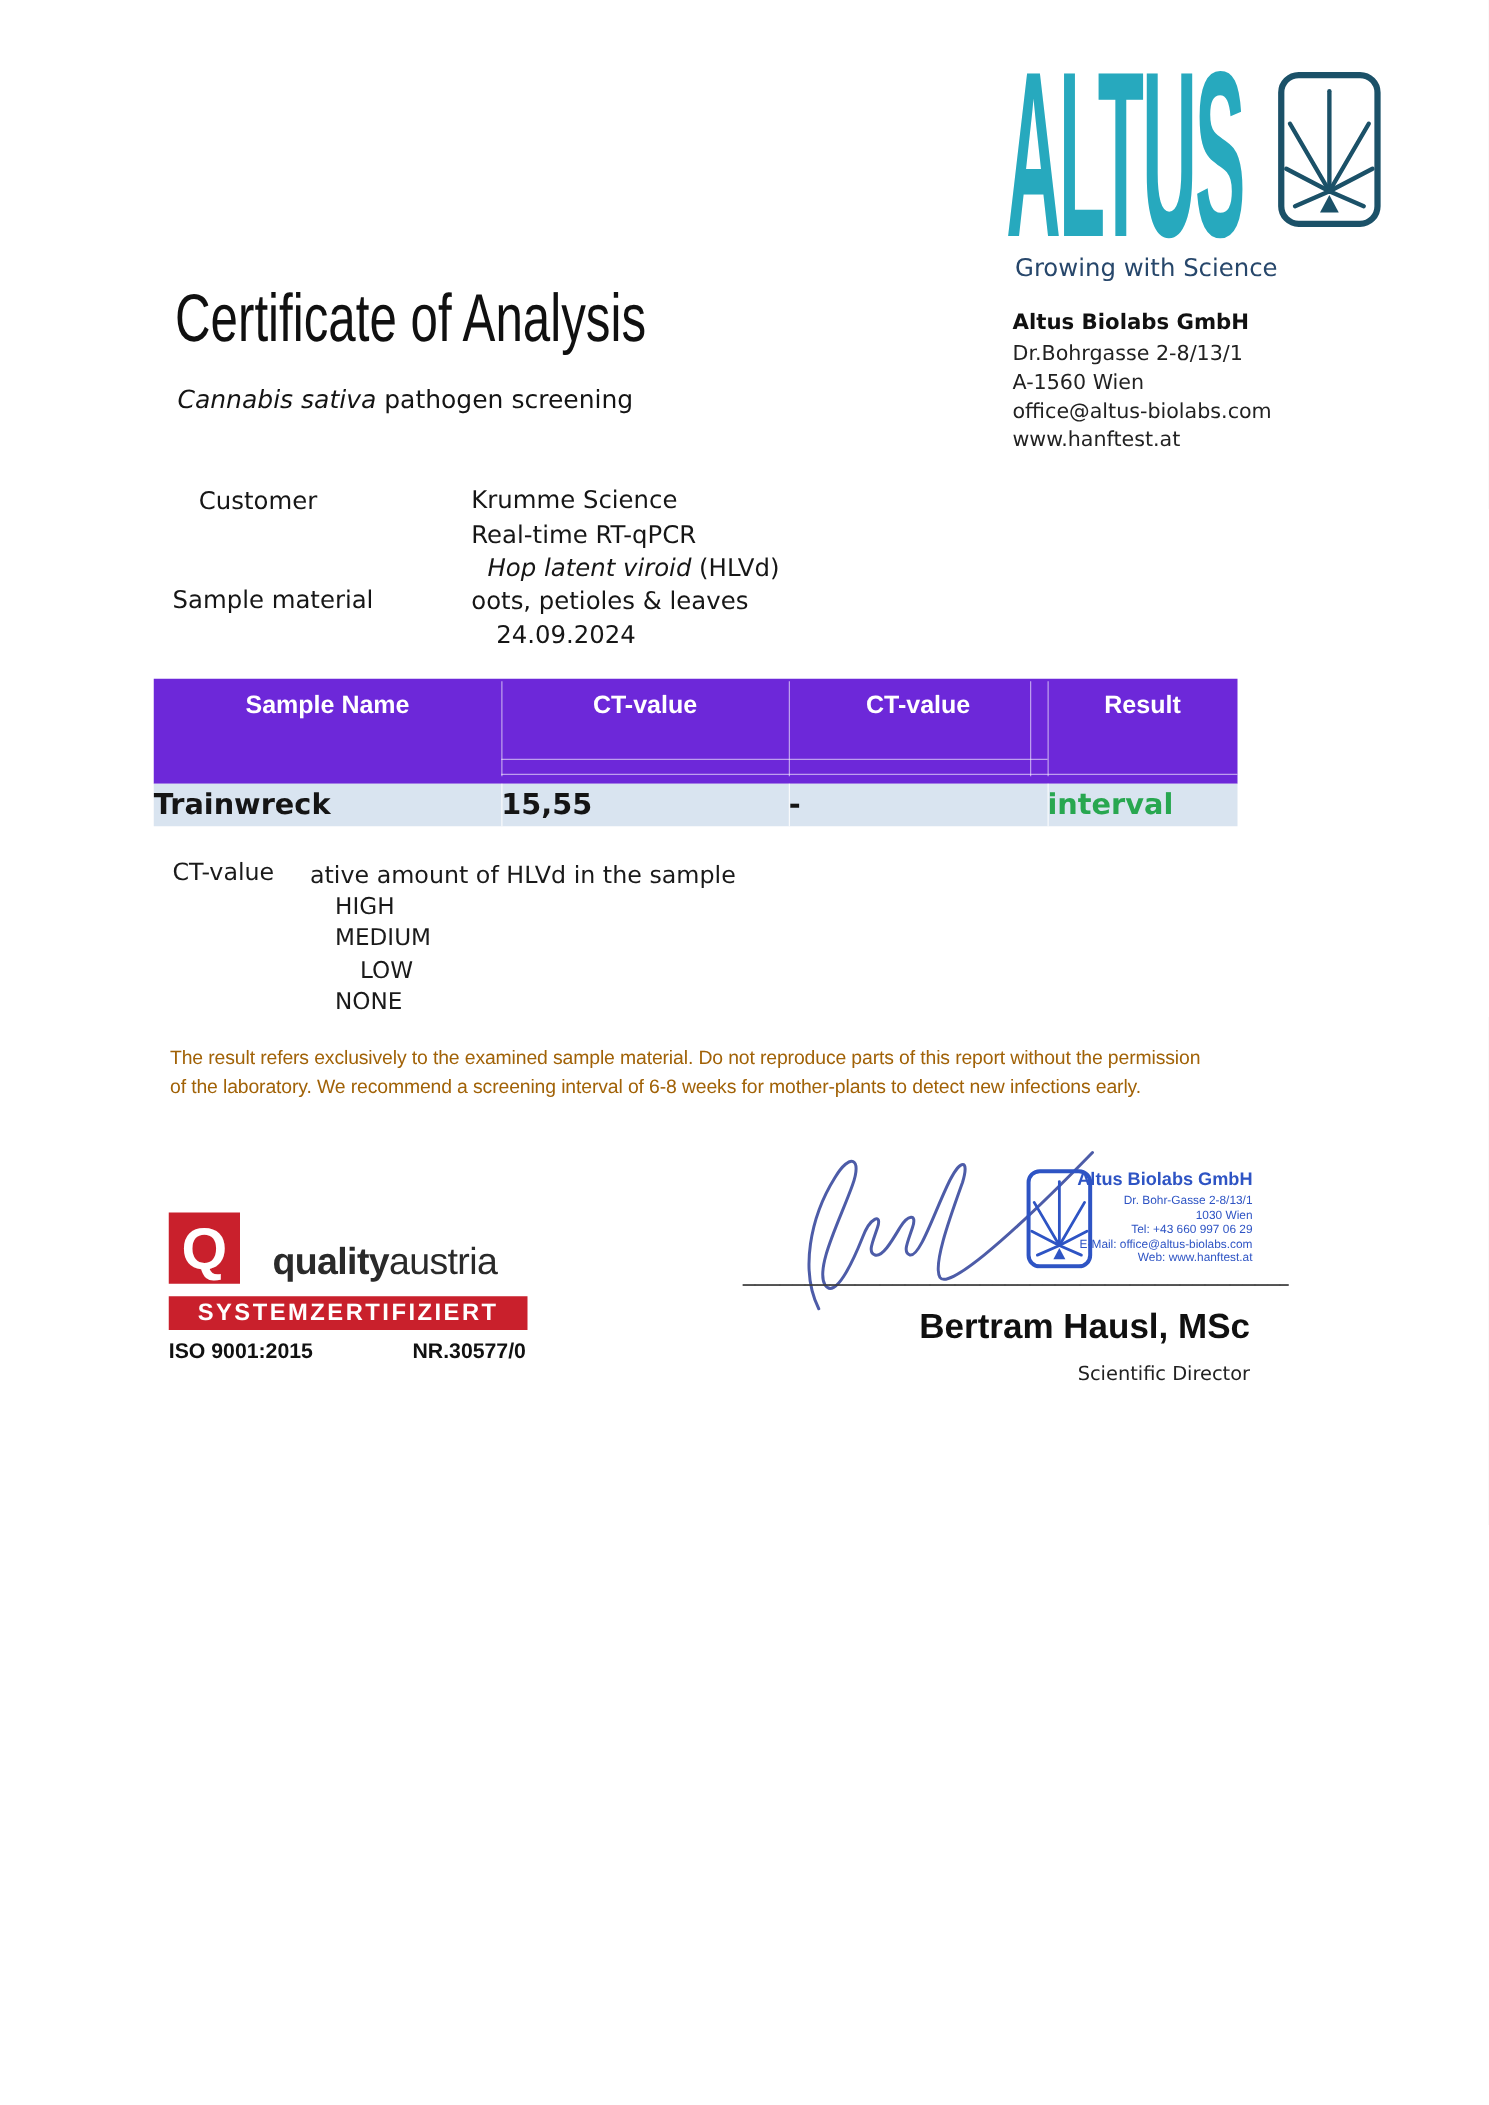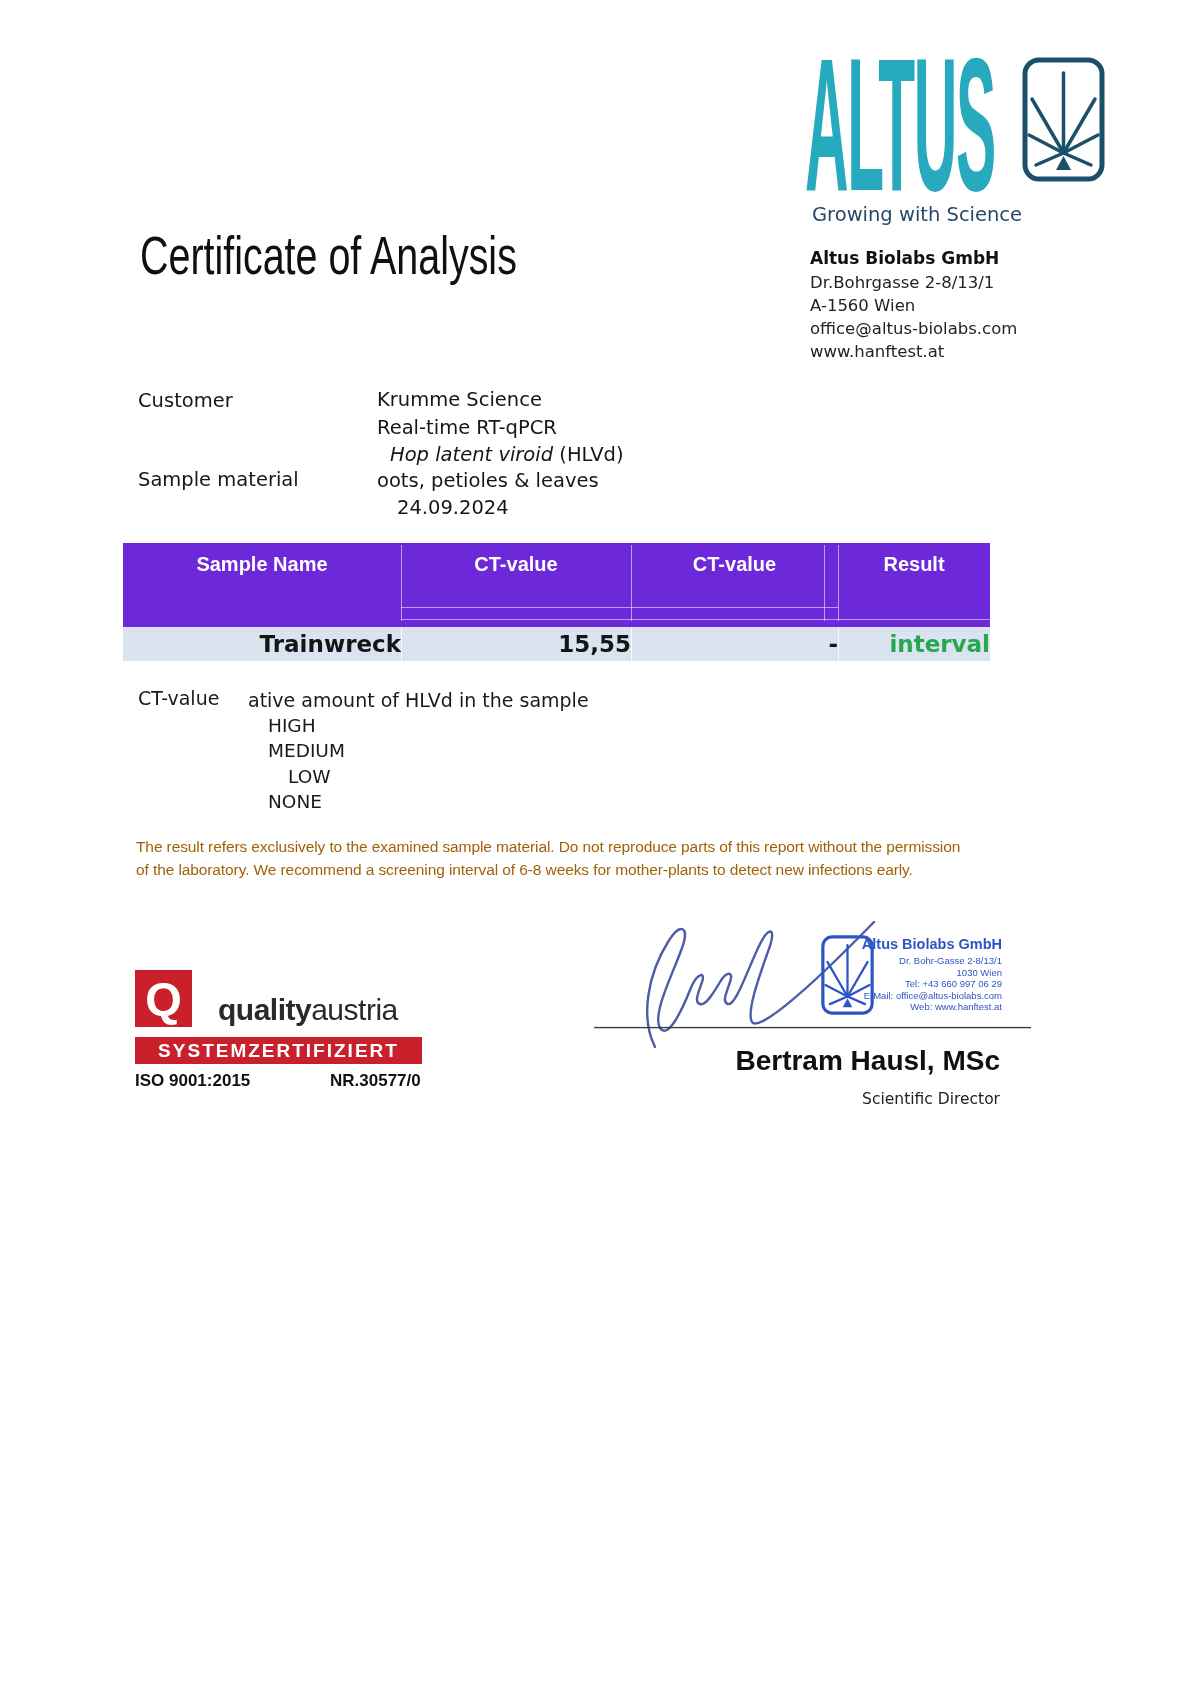--- a/index.html
+++ b/index.html
@@ -21,40 +21,40 @@
   .lab-a1{top:273px;} .lab-a2{top:296px;} .lab-em{top:319px;} .lab-web{top:342px;}
   
   .doc-title{
     position:absolute;left:140px;top:224px;font-family:"Liberation Sans",sans-serif;
     font-size:54px;color:#101010;white-space:nowrap;transform:scaleX(0.73);transform-origin:left top;
   }
   .doc-subtitle{position:absolute;left:142px;top:307px;font-size:20px;color:#141414;}
   .doc-subtitle .it{font-style:italic;}
   
   .lbl{position:absolute;left:138px;font-size:19.5px;color:#161616;}
-  .lbl-customer{top:389px;} .lbl-material{top:468px;}
+  .lbl-customer{top:389px;margin-left:21px;} .lbl-material{top:468px;}
   .val{position:absolute;font-size:19.5px;color:#161616;white-space:nowrap;}
   .val-customer{left:377px;top:388px;}
   .val-method{left:377px;top:416px;}
   .val-pathogen{left:390px;top:443px;}
   .val-pathogen .it{font-style:italic;}
   .val-material{left:377px;top:469px;}
   .val-date{left:397px;top:496px;}
   
   .rtable{position:absolute;left:123px;top:543px;width:867px;height:118px;}
   .thead{position:absolute;left:0;top:0;width:867px;height:84px;background:#6d28d9;}
   .th{position:absolute;top:8px;height:26px;line-height:26px;text-align:center;
       font-family:"Liberation Sans",sans-serif;font-weight:700;font-size:20px;color:#ffffff;}
   .th1{left:0;width:278px;} .th2{left:278px;width:230px;} .th3{left:508px;width:207px;} .th4{left:715px;width:152px;}
   .vsep{position:absolute;top:2px;height:76px;width:1px;background:rgba(255,255,255,.55);}
   .vs1{left:278px;} .vs2{left:508px;} .vs3{left:701px;} .vs4{left:715px;}
   .hline{position:absolute;height:1px;background:rgba(255,255,255,.55);}
   .hl1{left:278px;top:64px;width:437px;} .hl2{left:278px;top:76px;width:589px;}
   .trow{position:absolute;left:0;top:84px;width:867px;height:34px;background:#d9e4f0;}
-  .td{position:absolute;top:0;height:34px;line-height:34px;text-align:right;
+  .td{position:absolute;top:0;height:34px;line-height:34px;text-align:left;
       font-weight:700;font-size:23px;color:#151515;font-family:"DejaVu Sans",sans-serif;}
   .td1{left:0;width:278px;} .td2{left:278px;width:230px;} .td3{left:508px;width:207px;}
   .td4{left:715px;width:152px;color:#28a750;}
   .rsep{position:absolute;top:0;height:34px;width:1px;background:rgba(255,255,255,.8);}
   
   .legend-label{position:absolute;left:138px;top:687px;font-size:19px;}
   .legend-desc{position:absolute;left:248px;top:689px;font-size:19px;}
   .legend-level{position:absolute;left:268px;font-size:18.5px;}
   .lv0{top:715px;} .lv1{top:740px;} .lv2{top:766px;margin-left:20px;} .lv3{top:791px;}
   
@@ -114,20 +114,21 @@
   </div>
   <div class="tagline">Growing with Science</div>
 
   <div class="lab-line lab-name">Altus Biolabs GmbH</div>
   <div class="lab-line lab-a1">Dr.Bohrgasse 2-8/13/1</div>
   <div class="lab-line lab-a2">A-1560 Wien</div>
   <div class="lab-line lab-em">office@altus-biolabs.com</div>
   <div class="lab-line lab-web">www.hanftest.at</div>
 
   <div class="doc-title">Certificate of Analysis</div>
+  <div class="doc-subtitle"><span class="it">Cannabis sativa</span><span> pathogen screening</span></div>
 
   <div class="lbl lbl-customer">Customer</div>
   <div class="val val-customer">Krumme Science</div>
   <div class="val val-method">Real-time RT-qPCR</div>
   <div class="val val-pathogen"><span class="it">Hop latent viroid</span><span> (HLVd)</span></div>
   <div class="lbl lbl-material">Sample material</div>
   <div class="val val-material">oots, petioles &amp; leaves</div>
   <div class="val val-date">24.09.2024</div>
 
   <div class="rtable">

